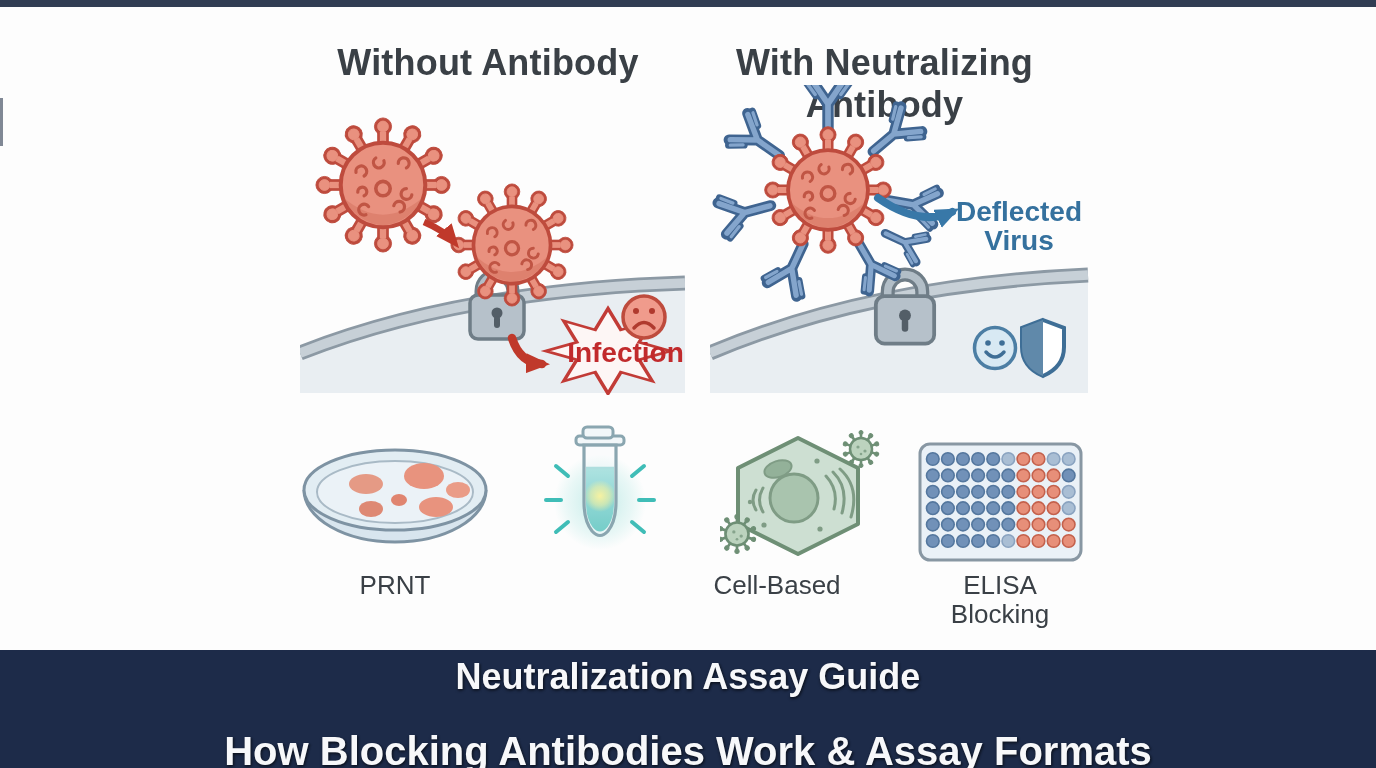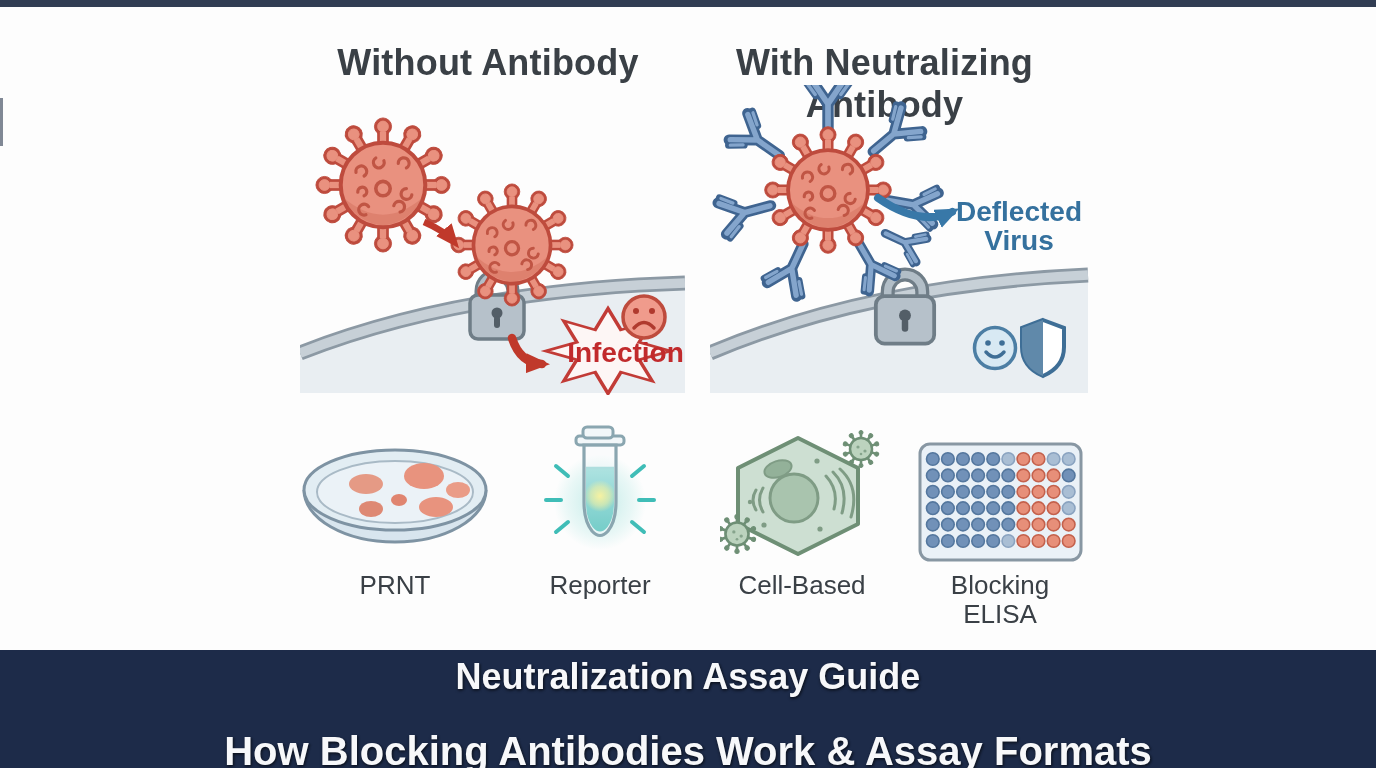--- a/index.html
+++ b/index.html
@@ -24,21 +24,21 @@
   .deflected-label{
     left:943px;top:197px;width:152px;text-align:center;
     font-size:28px;font-weight:700;color:#35719E;line-height:29px;
   }
   .assay-label{
     top:571px;text-align:center;font-size:26px;font-weight:400;color:#3A4046;
     line-height:29px;
   }
   .assay-label.a0{left:300px;width:190px;}
   .assay-label.a1{left:505px;width:190px;}
-  .assay-label.a2{left:707px;width:190px;}
+  .assay-label.a2{left:682px;width:190px;}
   .assay-label.a3{left:905px;width:190px;}
   .banner{
     left:0;top:650px;width:1376px;height:130px;background:#1D2B49;
     display:flex;flex-direction:column;align-items:center;justify-content:center;
     gap:5px;
   }
   .banner .line1{
     font-size:36px;font-weight:700;color:#F7F8FA;
     text-shadow:0 2px 3px rgba(0,0,0,.4), 2px 1px 2px rgba(0,0,0,.3);
   }
@@ -435,26 +435,25 @@
       <circle cx="120.5" cy="99.0" r="6.3" fill="#E78F79" stroke="#C4614C" stroke-width="1.6"></circle>
       <circle cx="135.6" cy="99.0" r="6.3" fill="#E78F79" stroke="#C4614C" stroke-width="1.6"></circle>
       <circle cx="150.7" cy="99.0" r="6.3" fill="#E78F79" stroke="#C4614C" stroke-width="1.6"></circle>
     </g>
 </svg>
 
 <div class="abs assay-label a0">
   <div>PRNT</div>
 </div>
 <div class="abs assay-label a1">
-  <div>Reporter</div>
 </div>
 <div class="abs assay-label a2">
   <div>Cell-Based</div>
 </div>
 <div class="abs assay-label a3">
+  <div>ELISA</div>
   <div>Blocking</div>
-  <div>ELISA</div>
 </div>
 
 <div class="abs banner">
   <div class="line1">Neutralization Assay Guide</div>
   <div class="line2">How Blocking Antibodies Work &amp; Assay Formats</div>
 </div>
 
 </body></html>

